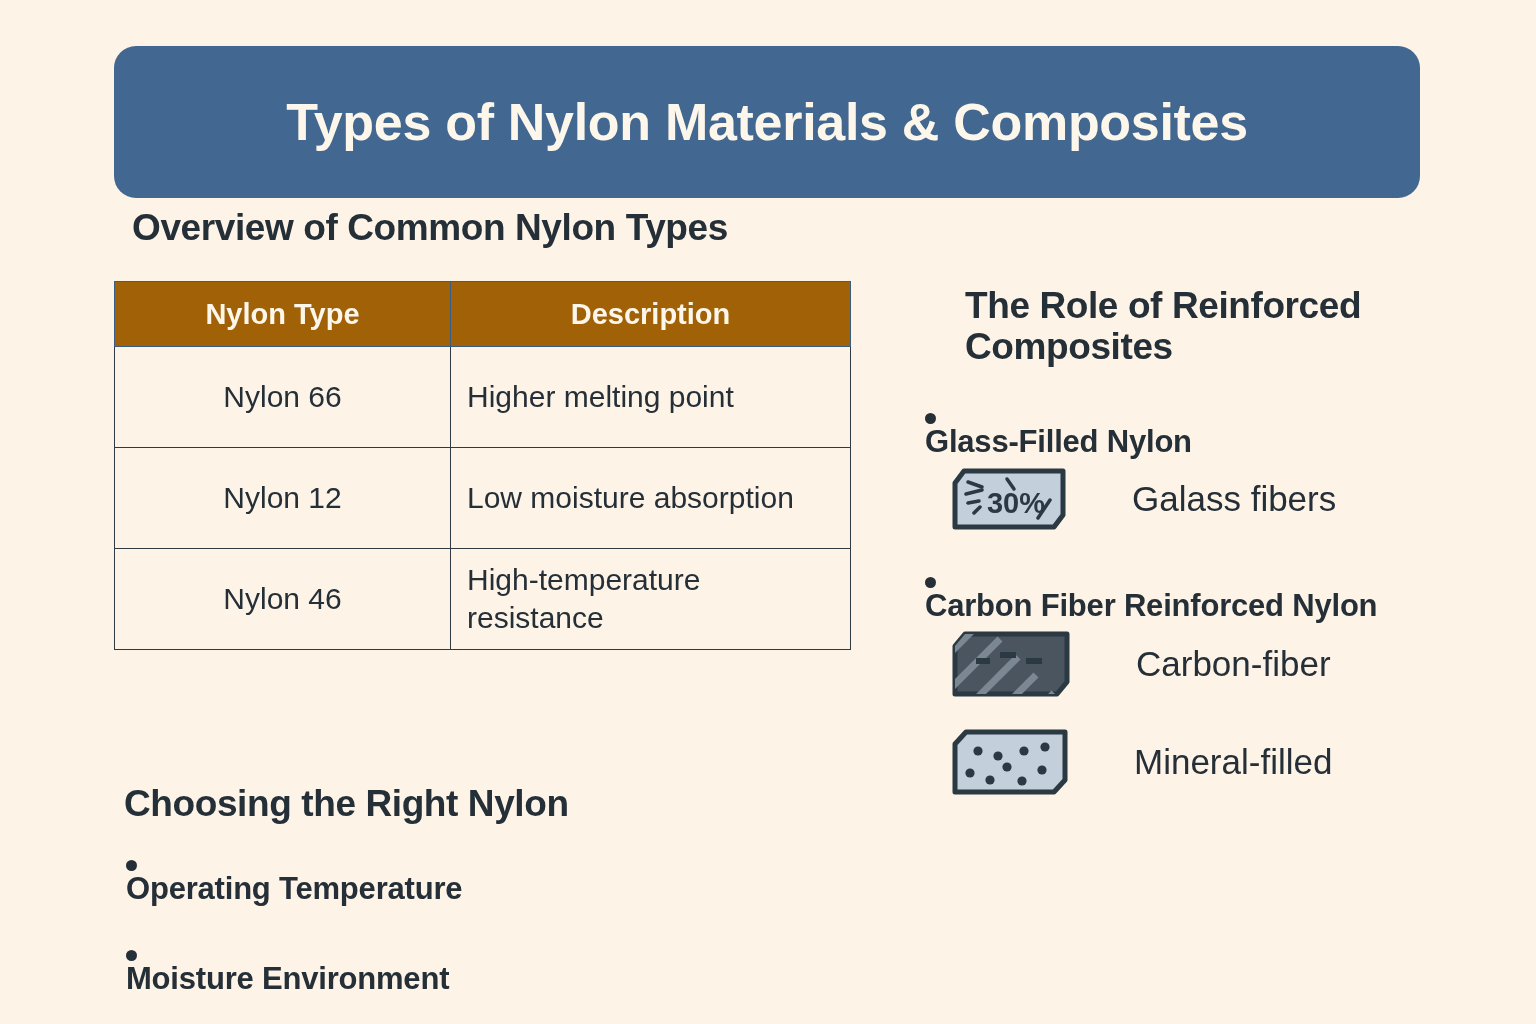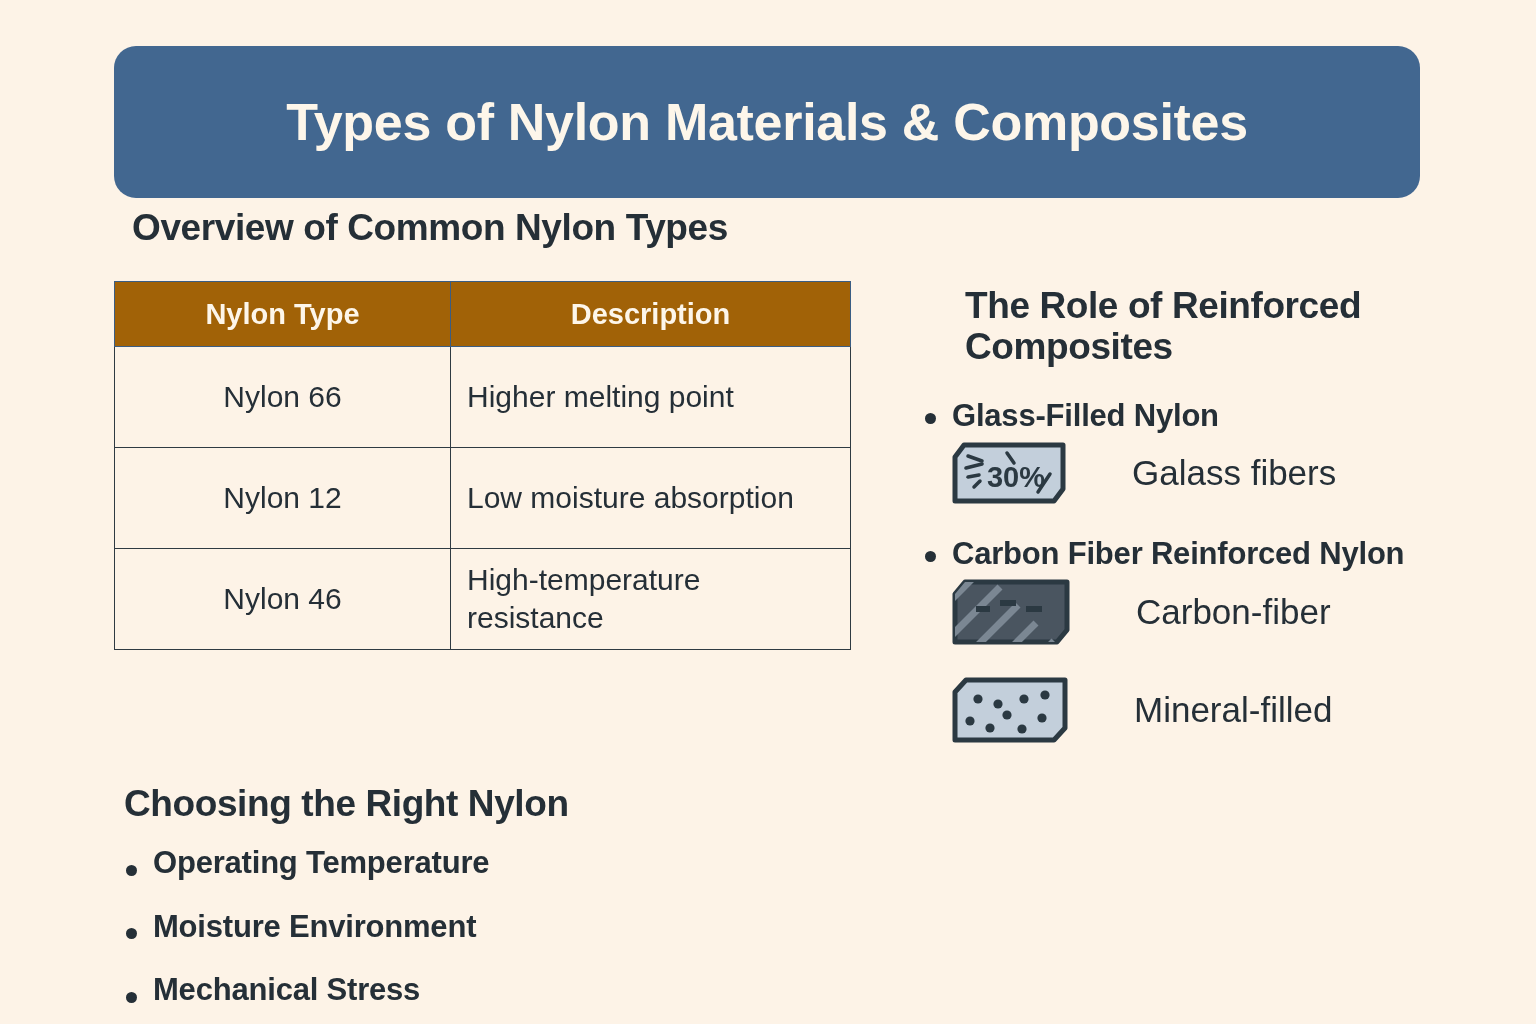--- a/index.html
+++ b/index.html
@@ -101,20 +101,21 @@
   }
   .nylon-table td.col-desc {
     text-align: left;
   }
   .nylon-table th.col-type { width: 336px; }
 
   
   .bullet-row {
     display: flex;
     align-items: flex-start;
+    flex-direction: column;
   }
   .bullet-dot {
     width: 11px;
     height: 11px;
     border-radius: 50%;
     background: #252f37;
     flex: 0 0 auto;
     margin-top: 15px;
     margin-right: 16px;
   }
@@ -126,21 +127,21 @@
     letter-spacing: -0.2px;
   }
 
   
   #choosing-list {
     position: absolute;
     left: 126px;
     top: 845px;
     width: 640px;
   }
-  #choosing-list .bullet-row { margin-bottom: 28px; align-items: center; }
+  #choosing-list .bullet-row { margin-bottom: 28px; }
 
   
   #composites-list {
     position: absolute;
     left: 925px;
     top: 398px;
     width: 490px;
   }
   .composite-block { margin-bottom: 18px; }
   .composite-icon-row {

